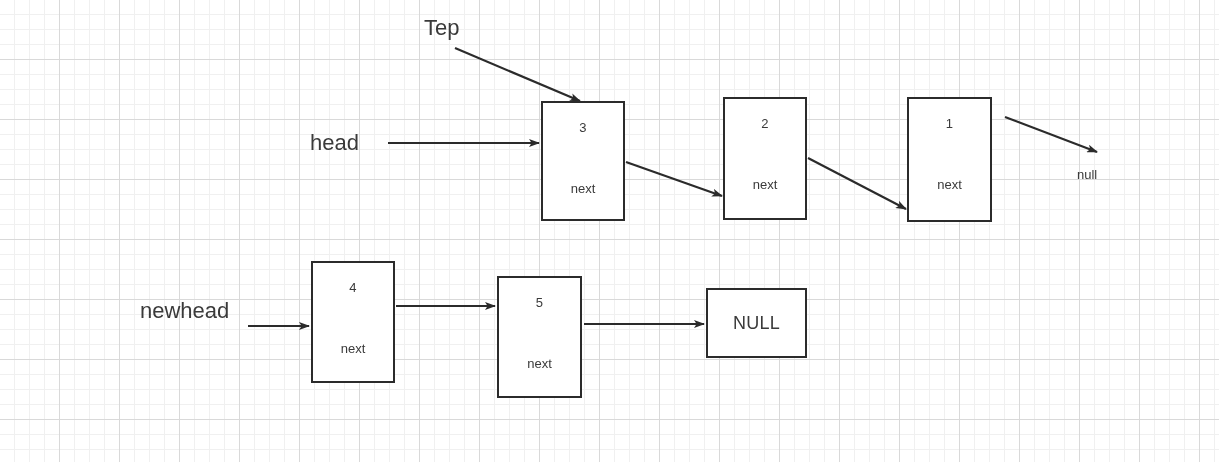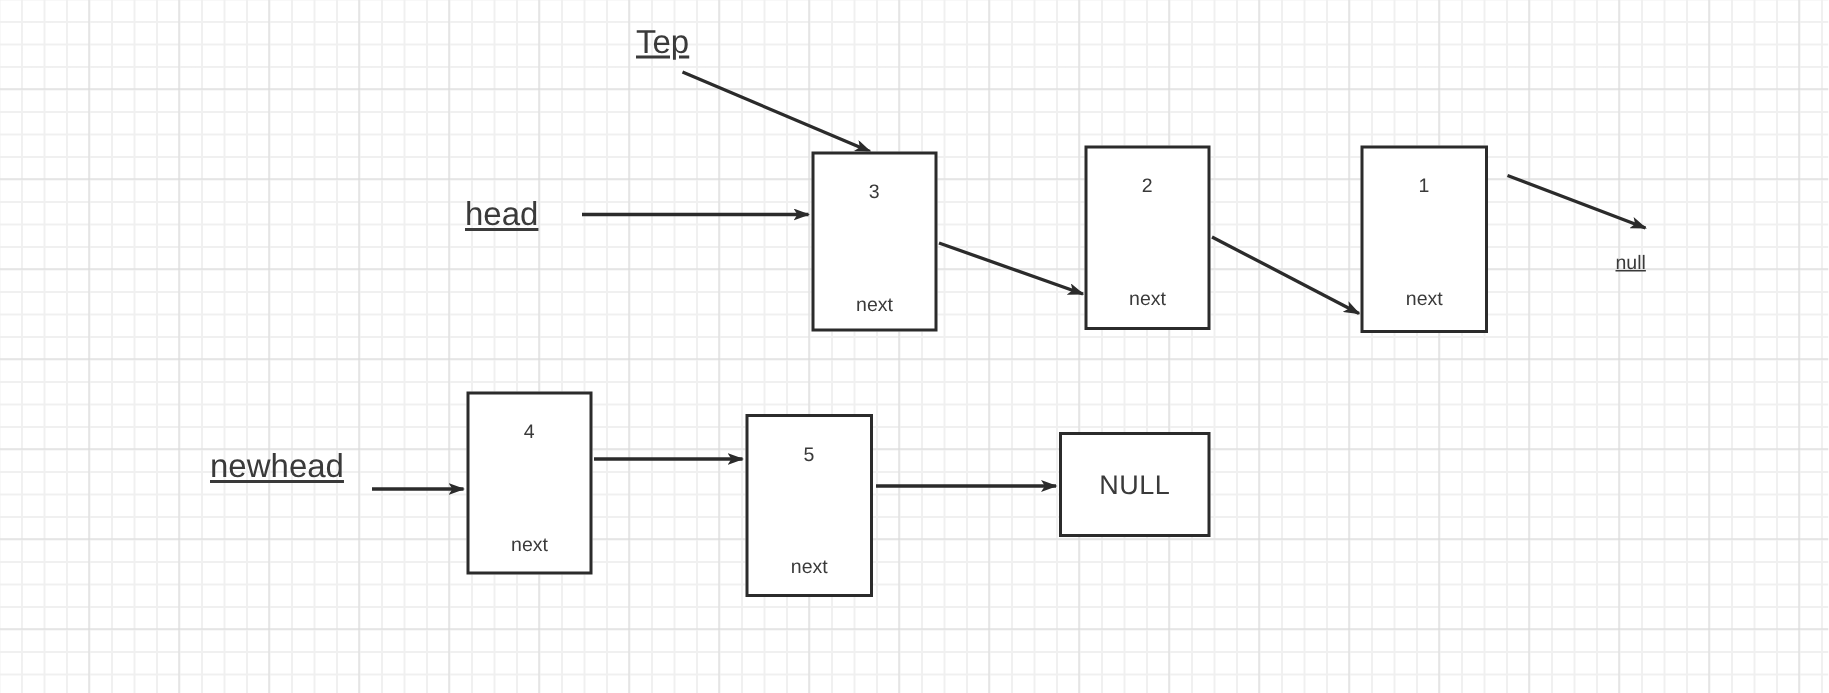--- a/index.html
+++ b/index.html
@@ -39,35 +39,34 @@
   .node .val {
     font-size: 13px;
     line-height: 1;
     letter-spacing: 0.3px;
   }
   .node .ptr {
     font-size: 13px;
     line-height: 1;
   }
   .node-tall .val { margin-top: 18px; }
-  .node-tall .ptr { margin-top: 62px; }
+  .node-tall .ptr { margin-top: 48px; }
   .node-null {
     justify-content: center;
   }
   .node-null .val {
     font-size: 18px;
     margin: 0;
     color: #3a3a3a;
   }
   .label {
     position: absolute;
     color: #3a3a3a;
     white-space: nowrap;
     line-height: 1;
-    text-decoration: underline;
   }
   .label-lg { font-size: 22px; }
   .label-sm { font-size: 13px; }
   svg.arrows {
     position: absolute;
     left: 0;
     top: 0;
     width: 1219px;
     height: 462px;
     overflow: visible;

